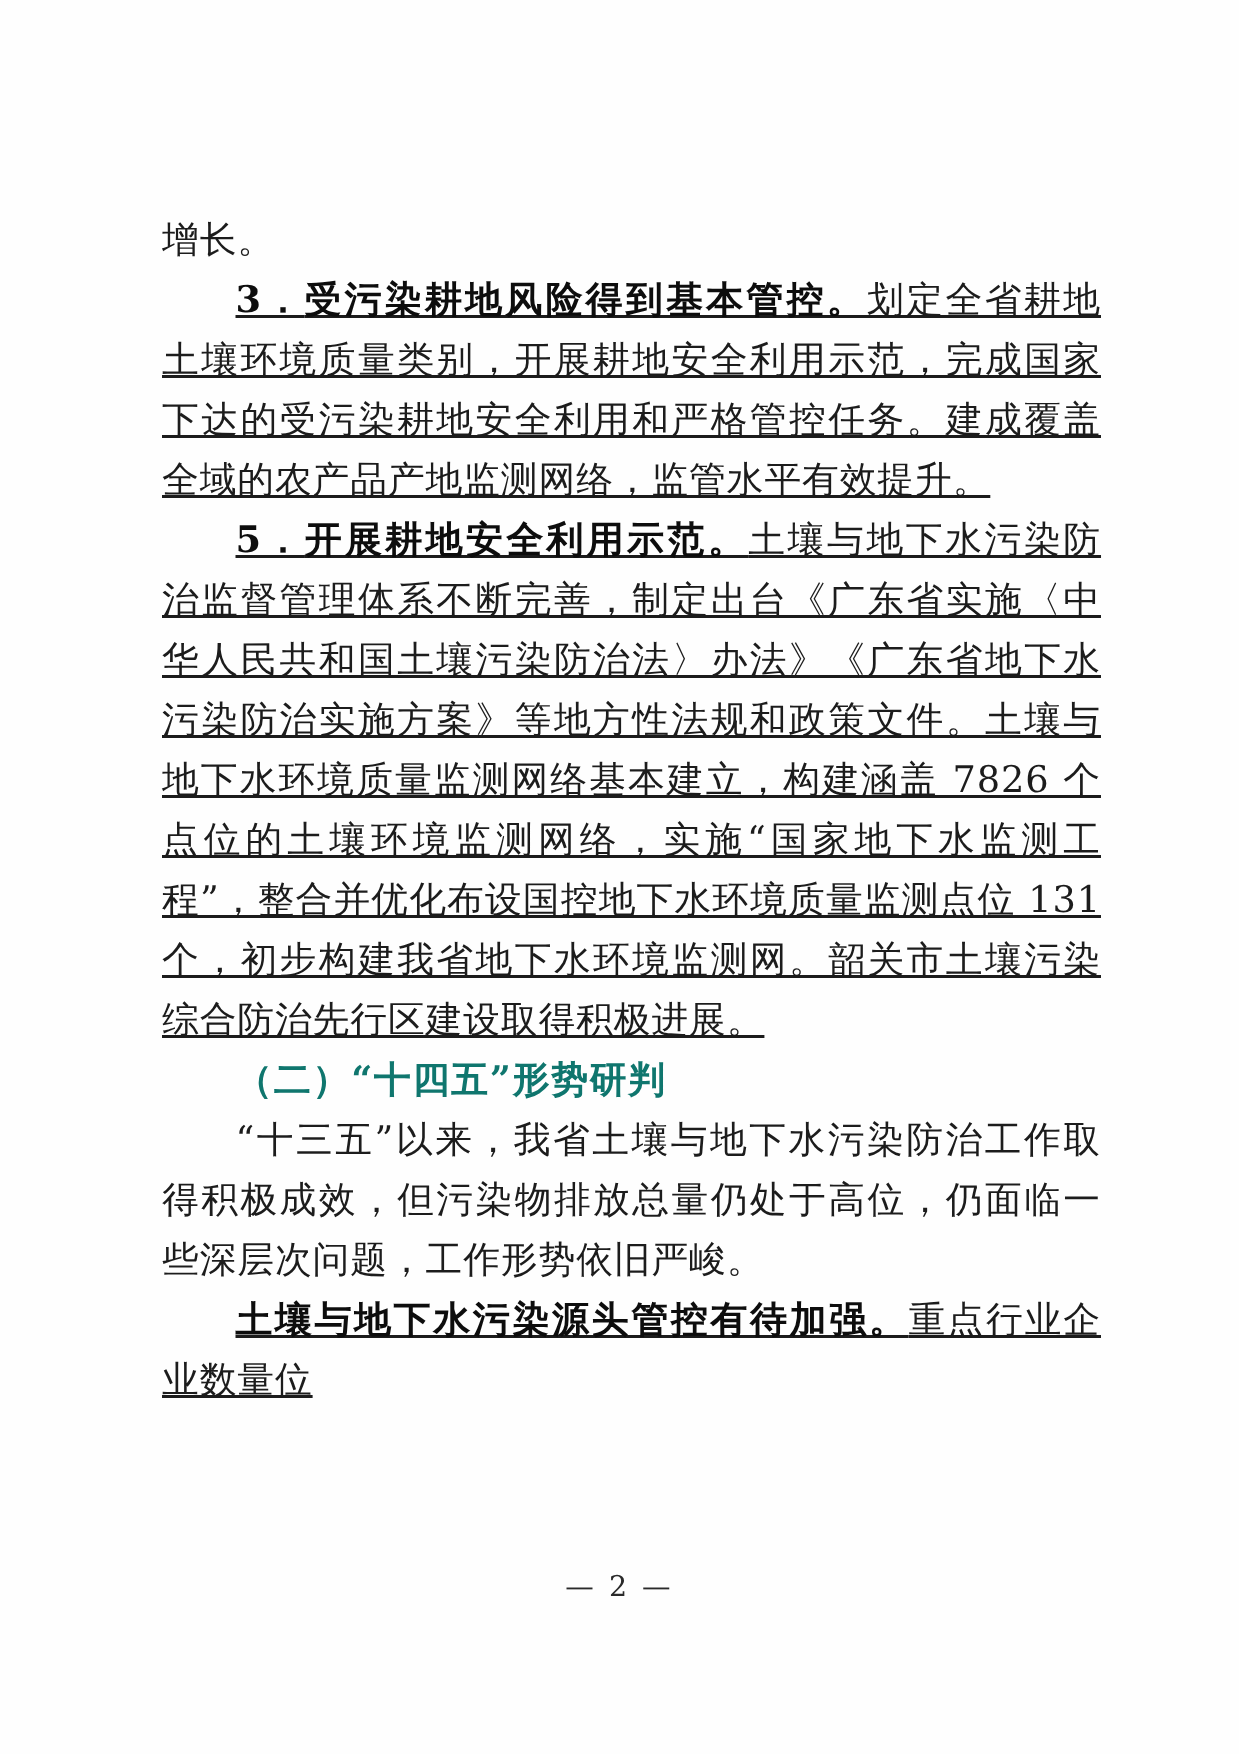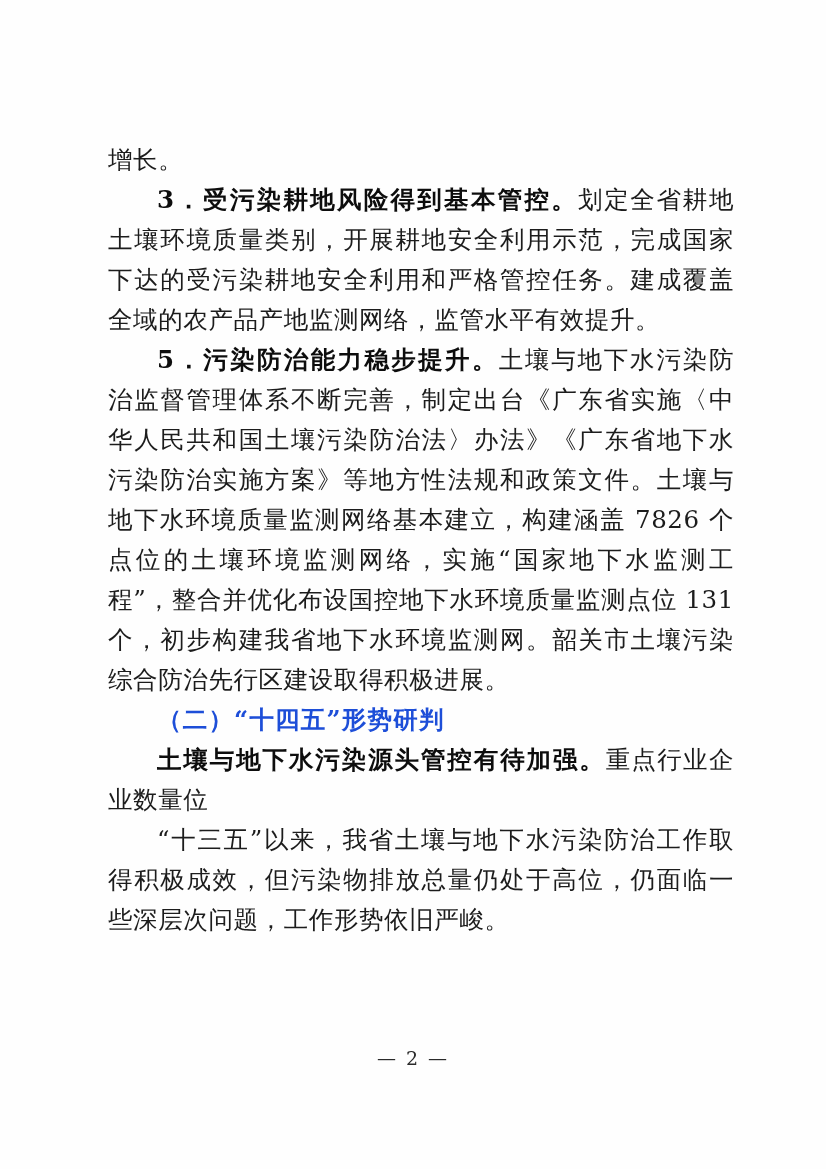--- a/index.html
+++ b/index.html
@@ -45,20 +45,21 @@
     margin: 0 0 0 0;
     word-break: break-all;
   }
 
   .para.indent {
     text-indent: 2em;
   }
 
   .para + .para {
     margin-top: 0px;
+    text-decoration: underline;
   }
 
   
   .lead {
     font-weight: bold;
     letter-spacing: 1.2px;
     color: #0d0d0d;
   }
 
   .lead-num {
@@ -66,21 +67,21 @@
     font-weight: bold;
   }
 
   
   .heading {
     font-size: 24.5px;
     line-height: 40px;
     font-weight: bold;
     letter-spacing: 1.2px;
     text-indent: 2em;
-    color: #1d4ed8;
+    color: #0f766e;
     margin: 0;
   }
 
   
   .bold-lead {
     font-weight: bold;
     letter-spacing: 1.2px;
     color: #0d0d0d;
   }
 
@@ -107,30 +108,30 @@
     <p class="para">
       <span>增长。</span>
     </p>
 
     <p class="para indent">
       <span class="lead lead-num">3．</span><span class="lead">受污染耕地风险得到基本管控。</span><span>划定全省耕地土壤环境质量类别，开展耕地安全利用示范，完成国家下达的受污染耕地安全利用和严格管控任务。建成覆盖全域的农产品产地监测网络，监管水平有效提升。</span>
     </p>
 
 
     <p class="para indent">
-      <span class="lead lead-num">5．</span><span class="lead">污染防治能力稳步提升。</span><span>土壤与地下水污染防治监督管理体系不断完善，制定出台《广东省实施〈中华人民共和国土壤污染防治法〉办法》《广东省地下水污染防治实施方案》等地方性法规和政策文件。土壤与地下水环境质量监测网络基本建立，构建涵盖 7826 个点位的土壤环境监测网络，实施“国家地下水监测工程”，整合并优化布设国控地下水环境质量监测点位 131 个，初步构建我省地下水环境监测网。韶关市土壤污染综合防治先行区建设取得积极进展。</span>
+      <span class="lead lead-num">5．</span><span class="lead">开展耕地安全利用示范。</span><span>土壤与地下水污染防治监督管理体系不断完善，制定出台《广东省实施〈中华人民共和国土壤污染防治法〉办法》《广东省地下水污染防治实施方案》等地方性法规和政策文件。土壤与地下水环境质量监测网络基本建立，构建涵盖 7826 个点位的土壤环境监测网络，实施“国家地下水监测工程”，整合并优化布设国控地下水环境质量监测点位 131 个，初步构建我省地下水环境监测网。韶关市土壤污染综合防治先行区建设取得积极进展。</span>
     </p>
 
     <p class="heading">（二）“十四五”形势研判</p>
 
+    <p class="para indent">“十三五”以来，我省土壤与地下水污染防治工作取得积极成效，但污染物排放总量仍处于高位，仍面临一些深层次问题，工作形势依旧严峻。</p>
+
     <p class="para indent">
       <span class="bold-lead">土壤与地下水污染源头管控有待加强。</span><span>重点行业企业数量位</span>
     </p>
-
-    <p class="para indent">“十三五”以来，我省土壤与地下水污染防治工作取得积极成效，但污染物排放总量仍处于高位，仍面临一些深层次问题，工作形势依旧严峻。</p>
 
   </div>
 
   <div class="footer">
     <span>— 2 —</span>
   </div>
 
 </div>
 
 </body></html>

